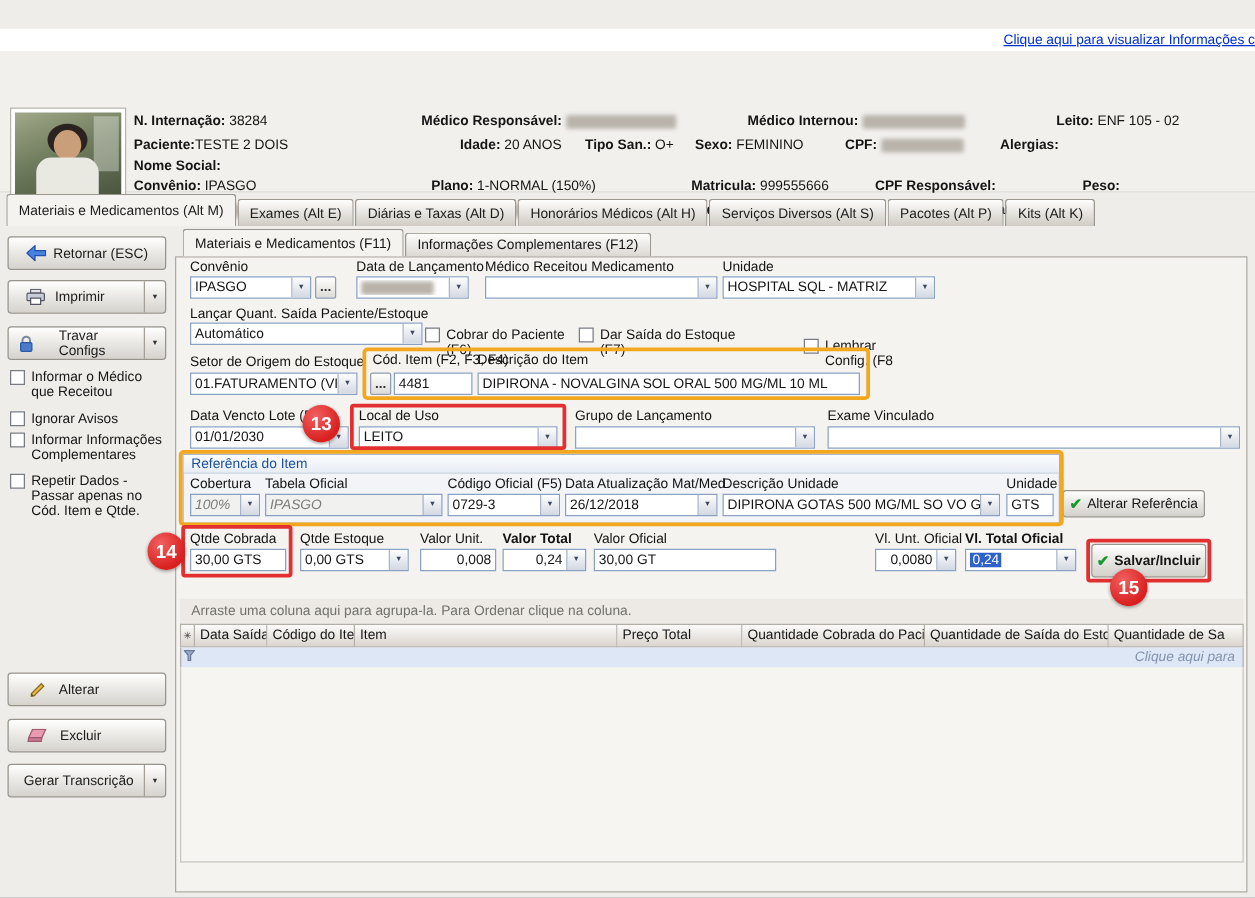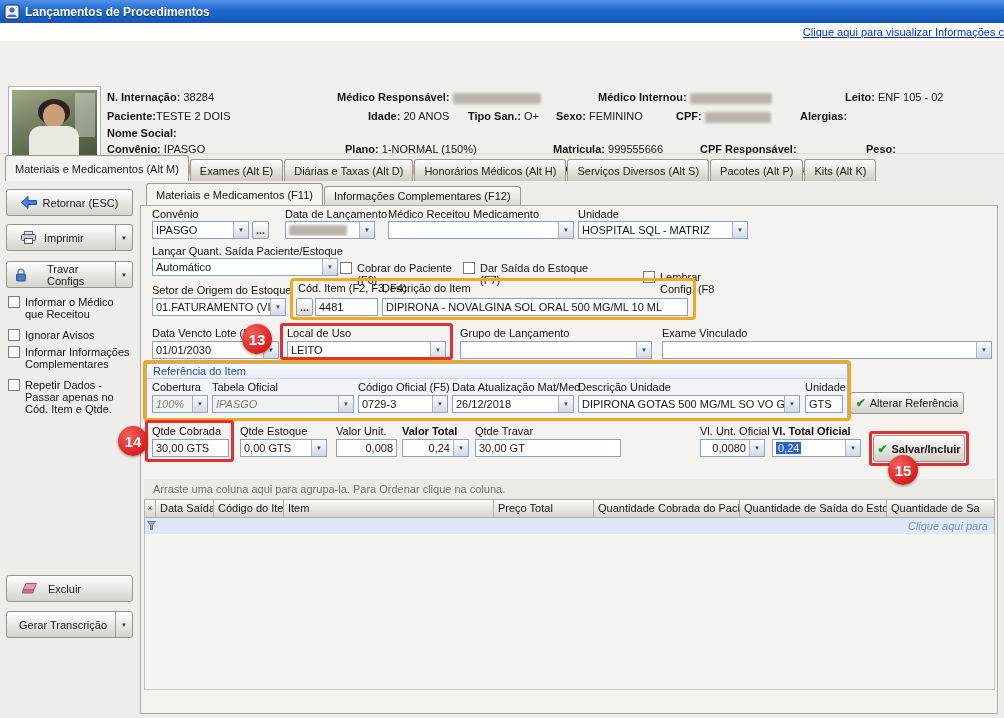--- a/index.html
+++ b/index.html
@@ -86,28 +86,20 @@
     display:flex;align-items:center;}
   .grid-filter .ficon{flex:0 0 12px;text-align:center;}
   .grid-filter .ftx{flex:1;text-align:right;color:#8493ad;padding-right:6px;white-space:nowrap;overflow:hidden;font-style:italic;}
   .grid-body{position:absolute;left:4px;top:351px;width:851px;height:156px;background:#f7f5f1;border:1px solid #c9c5bf;border-top:none;}
 </style>
 </head>
 <body>
 
 <div class="window">
 
-  <div class="titlebar">
-    <svg width="16" height="16" viewBox="0 0 16 16">
-      <rect x="1" y="1" width="14" height="14" rx="2" fill="#e9eef6" stroke="#234"></rect>
-      <circle cx="8" cy="6" r="2.6" fill="#3a6fc8"></circle>
-      <path d="M3.5 13 C3.5 9.8 12.5 9.8 12.5 13 Z" fill="#3a6fc8"></path>
-    </svg>
-    <span>Lançamentos de Procedimentos</span>
-  </div>
 
   <div class="linkbar">
     <a href="#">Clique aqui para visualizar Informações c</a>
   </div>
 
   <div class="patient-header">
     <div class="photo">
       <div class="photo-scene">
         <div class="plight"></div>
           <div class="hair"></div>
@@ -192,20 +184,27 @@
   </label>
   <label class="chk" style="left:8px;top:346px;width:122px">
     <span class="box"></span>
     <span class="tx">Informar Informações Complementares</span>
   </label>
   <label class="chk" style="left:8px;top:379px;width:122px">
     <span class="box"></span>
     <span class="tx">Repetir Dados - Passar apenas no Cód. Item e Qtde.</span>
   </label>
 
+  <div class="sbtn" style="top:538px;justify-content:flex-start;padding-left:16px;gap:10px">
+    <svg width="14" height="14" viewBox="0 0 14 14">
+      <path d="M2 12 L4.2 11.8 L12 4 L10 2 L2.2 9.8 Z" fill="#e8b84a" stroke="#8a6a20"></path>
+      <path d="M2 12 L2.2 9.8 L4.2 11.8 Z" fill="#5a4a20"></path>
+    </svg>
+    <span>Alterar</span>
+  </div>
 
   <div class="sbtn" style="top:575px;justify-content:flex-start;padding-left:14px;gap:10px">
     <svg width="17" height="11" viewBox="0 0 17 11">
       <path d="M5 .5 H15.5 L12.5 7 H2 Z" fill="#e89ab0" stroke="#a05a70"></path>
       <path d="M2 7 H12.5 L12 10 H1.5 Z" fill="#c87890" stroke="#a05a70"></path>
     </svg>
     <span>Excluir</span>
   </div>
 
   <div class="sbtn" style="top:611px;justify-content:flex-start;padding-left:10px;gap:6px">
@@ -391,21 +390,21 @@
     <div class="field" style="left:196px;top:256px;width:61px">
       <span class="tx right">0,008</span>
     </div>
     <span class="lb bold" style="left:262px;top:242px">Valor Total</span>
     <div class="combo" style="left:262px;top:256px;width:67px">
       <span class="tx right">0,24</span>
       <span class="db">
           <span>▼</span>
         </span>
     </div>
-    <span class="lb" style="left:335px;top:242px">Qtde Travar</span>
+    <span class="lb" style="left:335px;top:242px">Valor Oficial</span>
     <div class="combo" style="left:335px;top:256px;width:146px">
       <span class="tx">30,00 GT</span>
     </div>
     <span class="lb" style="left:560px;top:242px">Vl. Unt. Oficial</span>
     <div class="combo" style="left:560px;top:256px;width:65px">
       <span class="tx right">0,0080</span>
       <span class="db">
           <span>▼</span>
         </span>
     </div>

